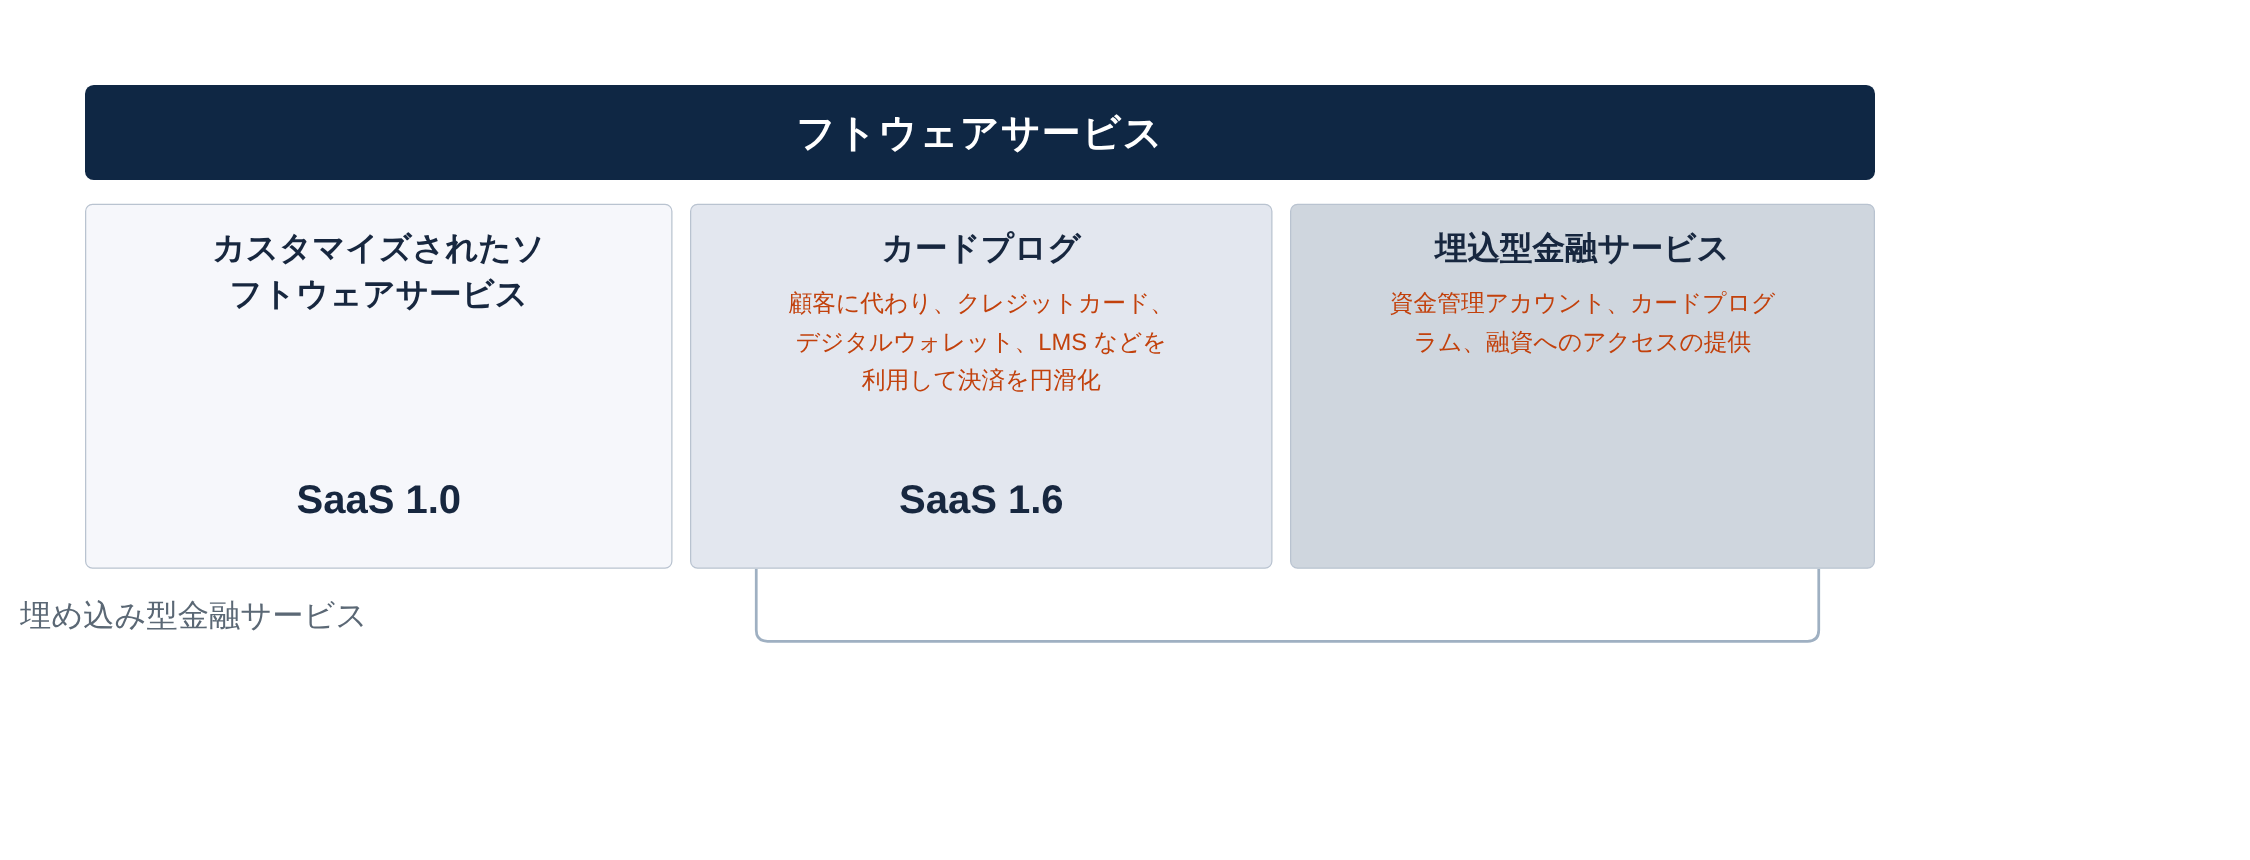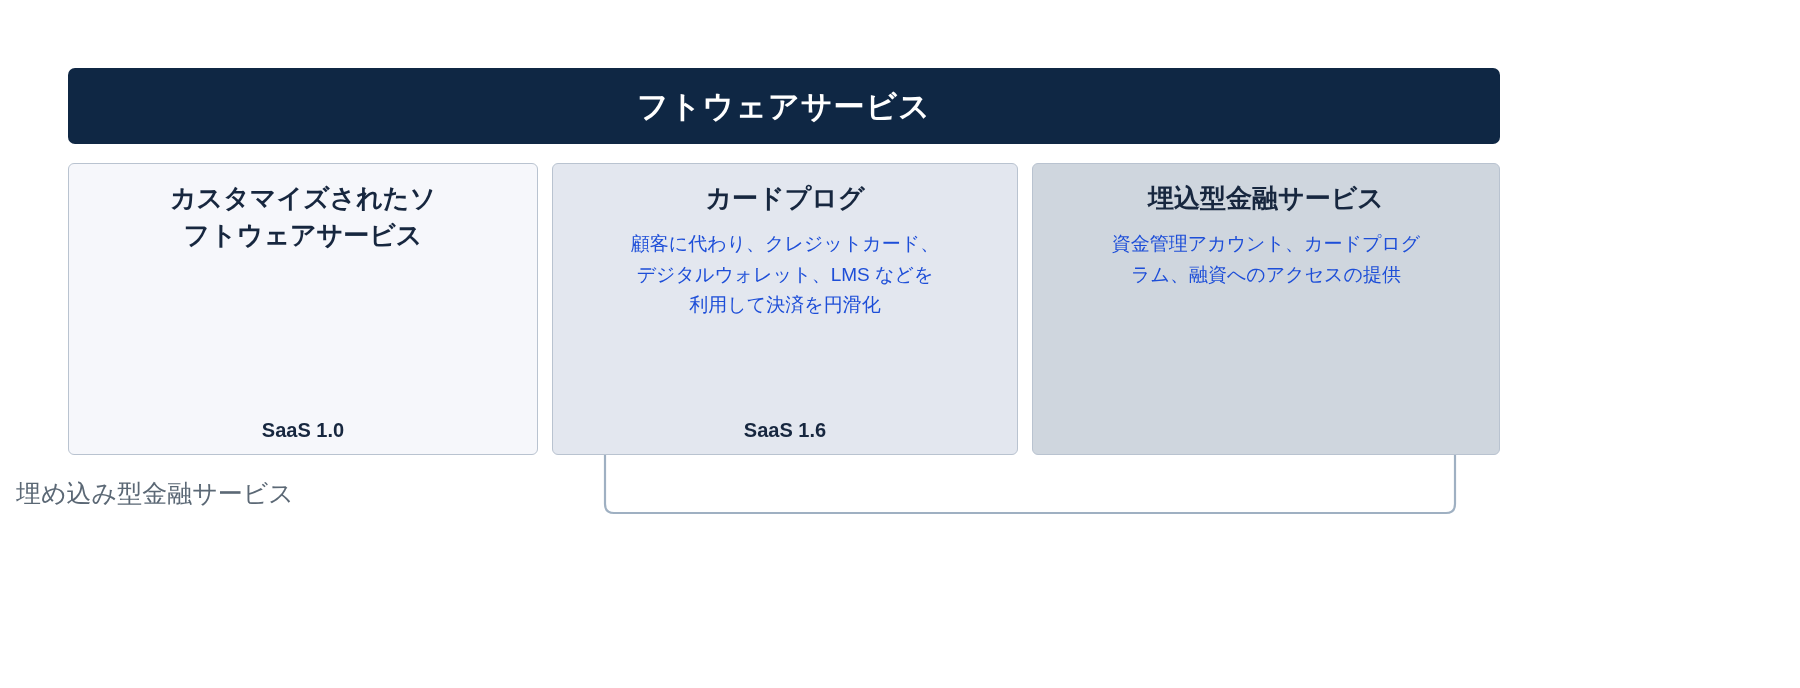--- a/index.html
+++ b/index.html
@@ -52,52 +52,52 @@
     height: 292px;
   }
 
   .card {
     position: absolute;
     top: 0;
     height: 292px;
     box-sizing: border-box;
     border: 1.5px solid #b9c3d0;
     border-radius: 6px;
-    padding: 16px 22px 8px 22px;
+    padding: 16px 22px 32px 22px;
     display: flex;
     flex-direction: column;
     align-items: center;
   }
   .card-1 { left: 0px;    width: 470px; background: #f6f7fb; }
   .card-2 { left: 484px;  width: 466px; background: #e3e7ef; }
   .card-3 { left: 964px;  width: 468px; background: #cfd6de; justify-content: flex-end; }
 
   .card-title {
     color: #17273f;
     font-size: 26px;
     font-weight: bold;
     line-height: 1.42;
     text-align: center;
     width: 100%;
     margin: 0;
     white-space: pre-line;
   }
   .card-body {
-    color: #1d4ed8;
+    color: #c2410c;
     font-size: 19px;
     line-height: 1.62;
     text-align: center;
     width: 100%;
     margin-top: 12px;
     white-space: pre-line;
   }
   .card-spacer { flex: 1 1 auto; }
   .card-tier {
     color: #17273f;
-    font-size: 20px;
+    font-size: 32px;
     font-weight: bold;
     text-align: center;
     width: 100%;
     margin-bottom: 4px;
     letter-spacing: 0px;
   }
 
   
   .bracket {
     position: absolute;

